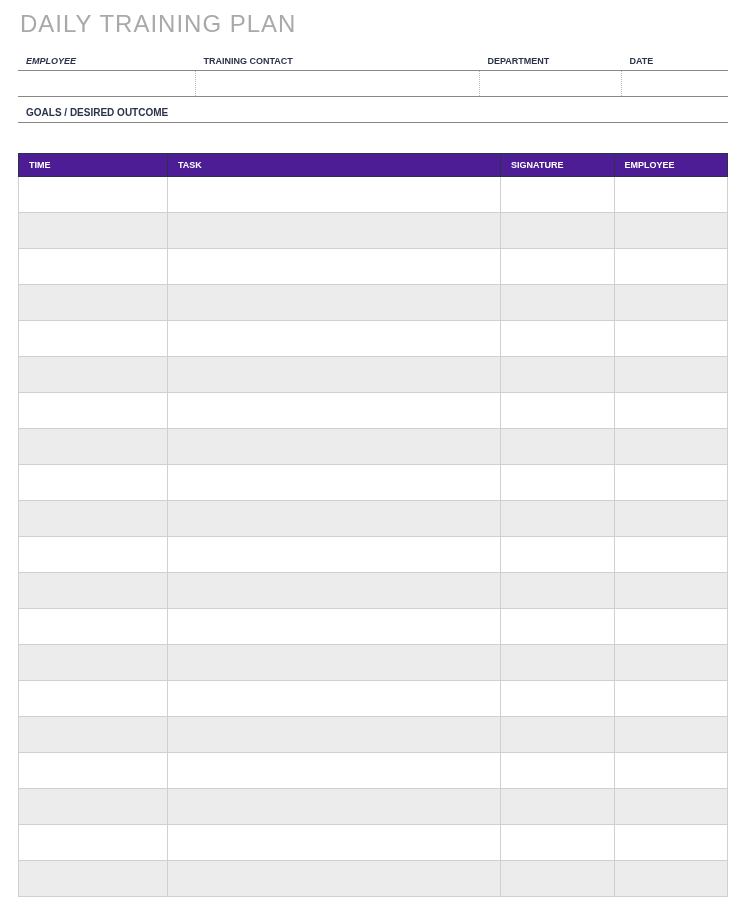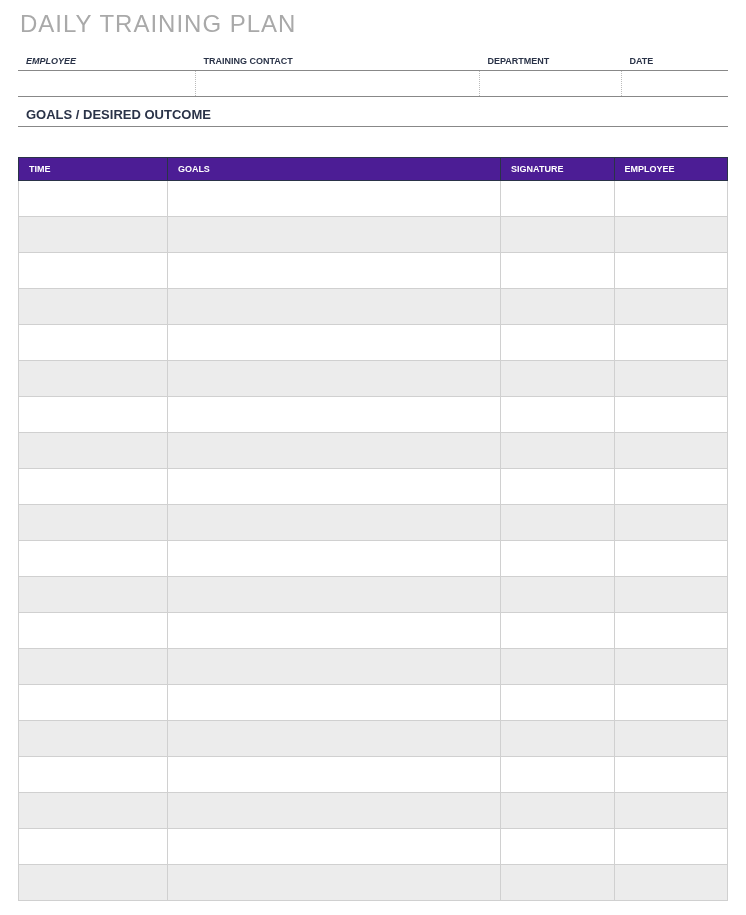--- a/index.html
+++ b/index.html
@@ -48,21 +48,21 @@
     .info-table .col-department { width: 20%; margin-top: 16px; }
     .info-table .col-date { width: 15%; }
     
     .goals-row {
       width: 100%;
       border-collapse: collapse;
       margin-bottom: 30px;
     }
     .goals-row th {
       text-align: left;
-      font-size: 13px;
+      font-size: 10px;
       font-weight: bold;
       color: #2a3348;
       padding: 4px 8px;
       border-bottom: 1px solid #888;
     }
     
     .schedule-table {
       width: 100%;
       border-collapse: collapse;
     }
@@ -120,21 +120,21 @@
     <tr>
       <th>GOALS / DESIRED OUTCOME</th>
     </tr>
   </thead>
 </table>
 
 <table class="schedule-table">
   <thead>
     <tr>
       <th class="col-time">TIME</th>
-      <th class="col-task">GOALS</th>
+      <th class="col-task">TASK</th>
       <th class="col-duration">SIGNATURE</th>
       <th class="col-signature">EMPLOYEE</th>
     </tr>
   </thead>
   <tbody id="schedule-body">
   <tr>
         <td></td>
         <td></td>
         <td></td>
         <td></td>

